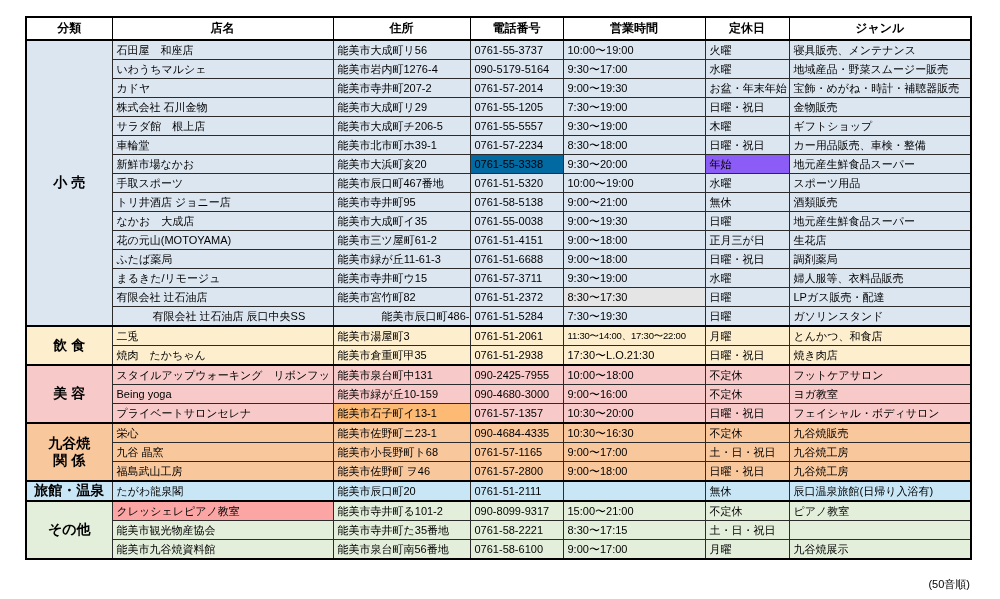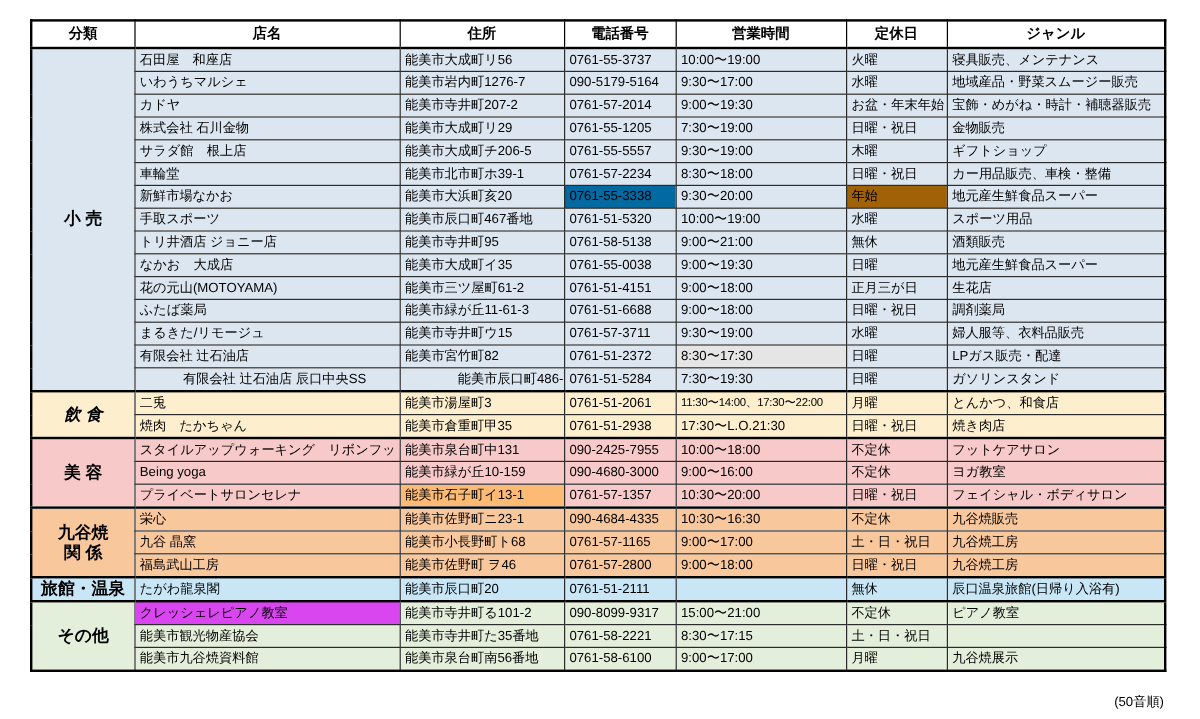--- a/index.html
+++ b/index.html
@@ -62,21 +62,21 @@
           <td class="cat" rowspan="15" style="background: rgb(220, 230, 241);">小 売</td>
           <td style="background: rgb(220, 230, 241);">石田屋　和座店</td>
           <td style="background: rgb(220, 230, 241);">能美市大成町リ56</td>
           <td style="background: rgb(220, 230, 241);">0761-55-3737</td>
           <td style="background: rgb(220, 230, 241);">10:00〜19:00</td>
           <td style="background: rgb(220, 230, 241);">火曜</td>
           <td style="background: rgb(220, 230, 241);">寝具販売、メンテナンス</td>
         </tr>
         <tr>
           <td style="background: rgb(220, 230, 241);">いわうちマルシェ</td>
-          <td style="background: rgb(220, 230, 241);">能美市岩内町1276-7</td>
+          <td style="background: rgb(220, 230, 241);">能美市岩内町1276-4</td>
           <td style="background: rgb(220, 230, 241);">090-5179-5164</td>
           <td style="background: rgb(220, 230, 241);">9:30〜17:00</td>
           <td style="background: rgb(220, 230, 241);">水曜</td>
           <td style="background: rgb(220, 230, 241);">地域産品・野菜スムージー販売</td>
         </tr>
         <tr>
           <td style="background: rgb(220, 230, 241);">カドヤ</td>
           <td style="background: rgb(220, 230, 241);">能美市寺井町207-2</td>
           <td style="background: rgb(220, 230, 241);">0761-57-2014</td>
           <td style="background: rgb(220, 230, 241);">9:00〜19:30</td>
@@ -105,21 +105,21 @@
           <td style="background: rgb(220, 230, 241);">0761-57-2234</td>
           <td style="background: rgb(220, 230, 241);">8:30〜18:00</td>
           <td style="background: rgb(220, 230, 241);">日曜・祝日</td>
           <td style="background: rgb(220, 230, 241);">カー用品販売、車検・整備</td>
         </tr>
         <tr>
           <td style="background: rgb(220, 230, 241);">新鮮市場なかお</td>
           <td style="background: rgb(220, 230, 241);">能美市大浜町亥20</td>
           <td style="background: #0369a1;">0761-55-3338</td>
           <td style="background: rgb(220, 230, 241);">9:30〜20:00</td>
-          <td style="background: #a16207;">年始</td>
+          <td style="background: #8b5cf6;">年始</td>
           <td style="background: rgb(220, 230, 241);">地元産生鮮食品スーパー</td>
         </tr>
         <tr>
           <td style="background: rgb(220, 230, 241);">手取スポーツ</td>
           <td style="background: rgb(220, 230, 241);">能美市辰口町467番地</td>
           <td style="background: rgb(220, 230, 241);">0761-51-5320</td>
           <td style="background: rgb(220, 230, 241);">10:00〜19:00</td>
           <td style="background: rgb(220, 230, 241);">水曜</td>
           <td style="background: rgb(220, 230, 241);">スポーツ用品</td>
         </tr>
@@ -173,21 +173,21 @@
         </tr>
         <tr>
           <td style="background: rgb(220, 230, 241); padding-left: 40px;">有限会社 辻石油店 辰口中央SS</td>
           <td style="background: rgb(220, 230, 241); padding-left: 48px;">能美市辰口町486-1</td>
           <td style="background: rgb(220, 230, 241);">0761-51-5284</td>
           <td style="background: rgb(220, 230, 241);">7:30〜19:30</td>
           <td style="background: rgb(220, 230, 241);">日曜</td>
           <td style="background: rgb(220, 230, 241);">ガソリンスタンド</td>
         </tr>
         <tr class="section-start">
-          <td class="cat" rowspan="2" style="background: rgb(253, 238, 205); font-style: italic;">飲 食</td>
+          <td class="cat" rowspan="2" style="background: rgb(253, 238, 205);">飲 食</td>
           <td style="background: rgb(253, 238, 205);">二兎</td>
           <td style="background: rgb(253, 238, 205);">能美市湯屋町3</td>
           <td style="background: rgb(253, 238, 205);">0761-51-2061</td>
           <td class="small" style="background: rgb(253, 238, 205);">11:30〜14:00、17:30〜22:00</td>
           <td style="background: rgb(253, 238, 205);">月曜</td>
           <td style="background: rgb(253, 238, 205);">とんかつ、和食店</td>
         </tr>
         <tr>
           <td style="background: rgb(253, 238, 205);">焼肉　たかちゃん</td>
           <td style="background: rgb(253, 238, 205);">能美市倉重町甲35</td>
@@ -251,21 +251,21 @@
           <td class="cat" rowspan="1" style="background: rgb(200, 230, 245);">旅館・温泉</td>
           <td style="background: rgb(200, 230, 245);">たがわ龍泉閣</td>
           <td style="background: rgb(200, 230, 245);">能美市辰口町20</td>
           <td style="background: rgb(200, 230, 245);">0761-51-2111</td>
           <td style="background: rgb(200, 230, 245);"></td>
           <td style="background: rgb(200, 230, 245);">無休</td>
           <td style="background: rgb(200, 230, 245);">辰口温泉旅館(日帰り入浴有)</td>
         </tr>
         <tr class="section-start">
           <td class="cat" rowspan="3" style="background: rgb(228, 239, 219);">その他</td>
-          <td style="background: #d946ef; margin-left: 16px;">クレッシェレピアノ教室</td>
+          <td style="background: #fca5a5; margin-left: 16px;">クレッシェレピアノ教室</td>
           <td style="background: rgb(228, 239, 219);">能美市寺井町る101-2</td>
           <td style="background: rgb(228, 239, 219);">090-8099-9317</td>
           <td style="background: rgb(228, 239, 219);">15:00〜21:00</td>
           <td style="background: rgb(228, 239, 219);">不定休</td>
           <td style="background: rgb(228, 239, 219);">ピアノ教室</td>
         </tr>
         <tr>
           <td style="background: rgb(228, 239, 219);">能美市観光物産協会</td>
           <td style="background: rgb(228, 239, 219);">能美市寺井町た35番地</td>
           <td style="background: rgb(228, 239, 219);">0761-58-2221</td>

